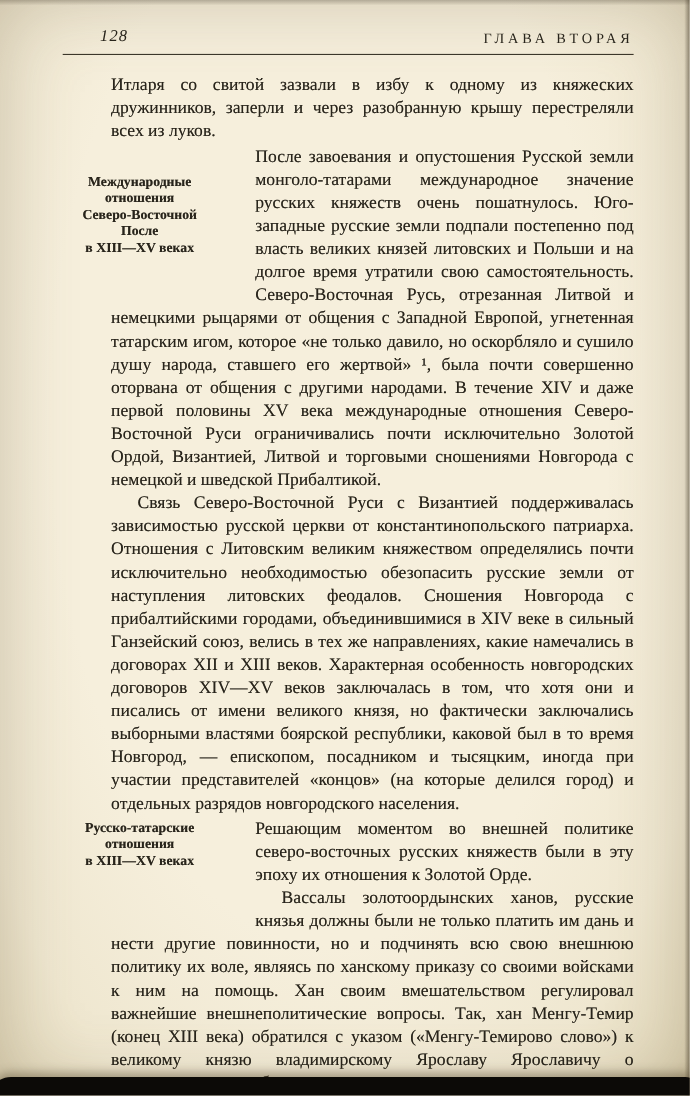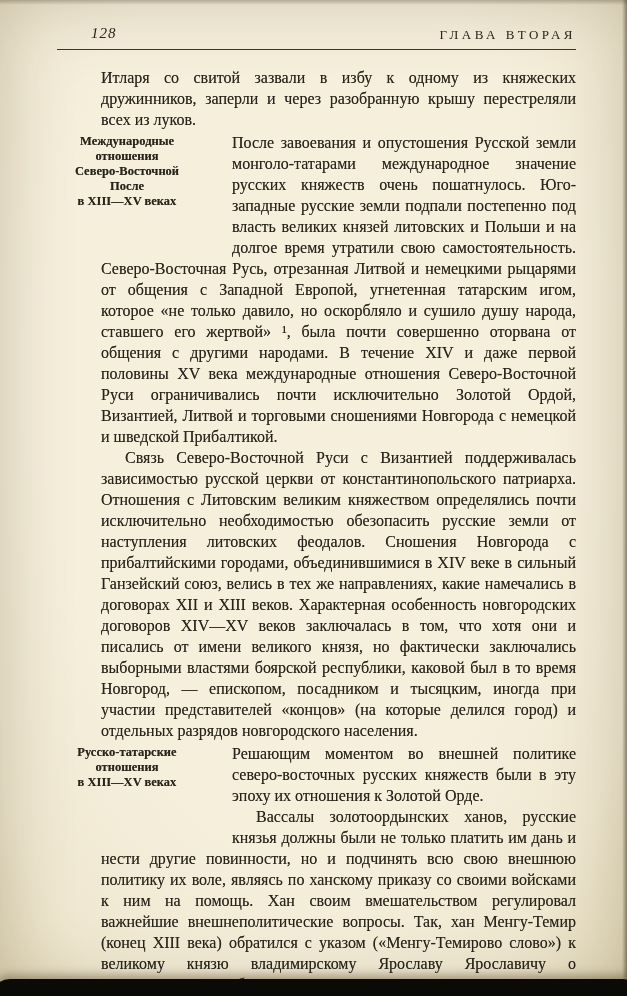--- a/index.html
+++ b/index.html
@@ -53,21 +53,21 @@
   }
   .no-indent { text-indent: 0; }
   .section { margin-top: 2px; }
   .shoulder { float: left; width: 175px; }
   .sh-inner {
     width: 140px; padding-top: 2px;
     font-weight: bold; font-size: 12.5px; line-height: 15px;
     text-align: center;
     text-shadow: 0 0 0.5px rgba(40, 36, 27, 0.55);
   }
-  .sh1 { height: 106px; }
+  .sh1 { height: 106px; margin-top: 24px; }
   .sh2 { height: 85px; }
   .footnote-rule { clear: both; width: 148px; height: 1px; background: #3c372a; margin: 17px 0 7px 0; }
   .footnote { font-size: 14px; line-height: 18px; padding-left: 14px; text-align: center; }
   .fn-author { font-style: italic; }
   .fn-marker { font-size: 12px; }
 </style>
 </head>
 <body>
 
 <div class="scan">

